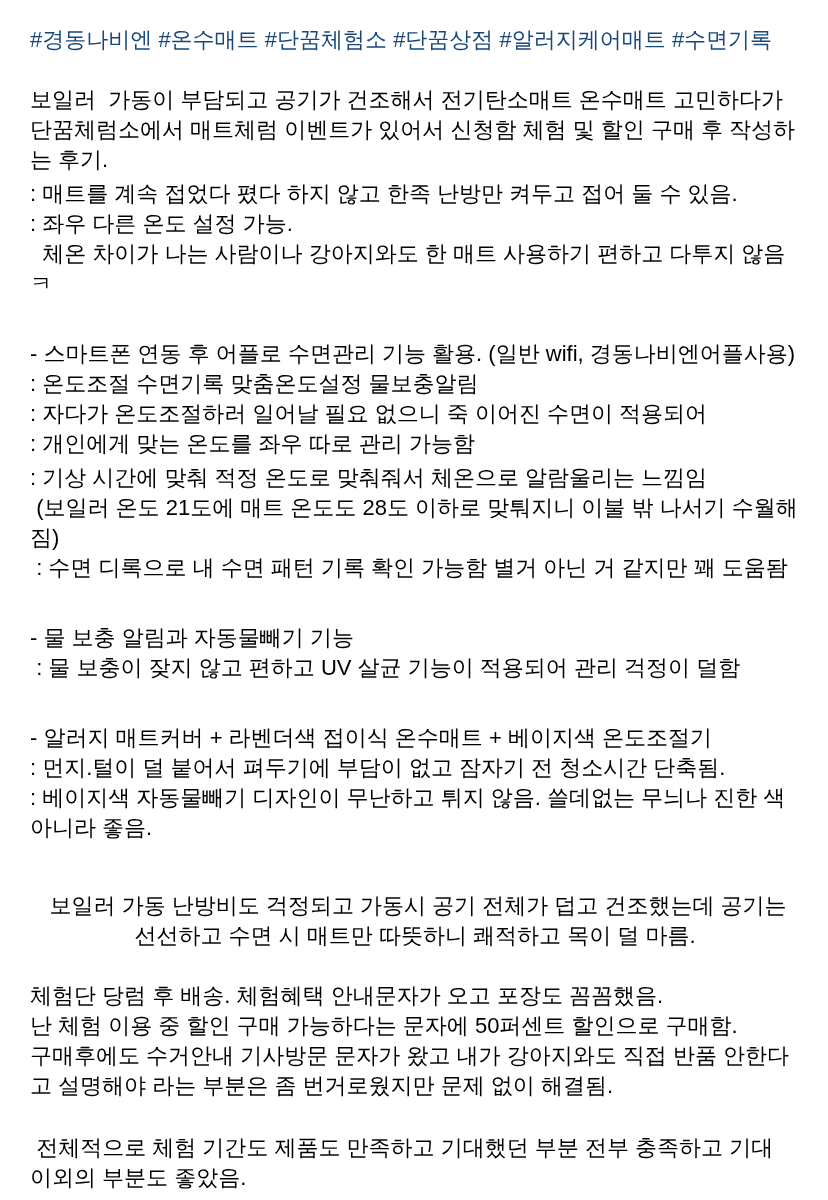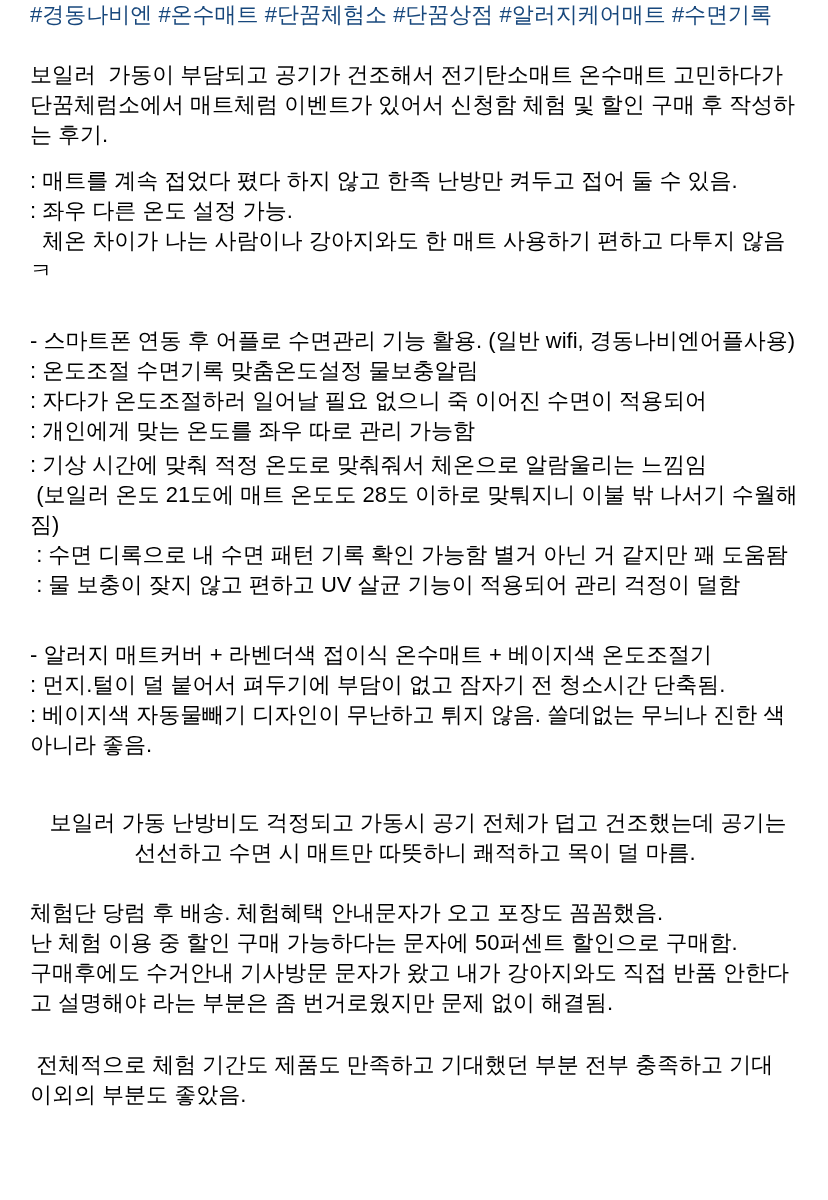--- a/index.html
+++ b/index.html
@@ -11,21 +11,21 @@
     color: var(--text-color, #000000);
     font-family: "Liberation Sans", "DejaVu Sans", sans-serif;
     font-size: 22px;
     line-height: 30px;
     overflow: hidden;
   }
   .post {
     box-sizing: border-box;
     width: 100%;
     height: 100%;
-    padding: 0 28px 0 30px;
+    padding: 25px 28px 0 30px;
   }
   .hashtag-row {
     white-space: pre-wrap;
     word-break: break-all;
     color: var(--hashtag-color, #17477C);
   }
   .hashtag {
     color: var(--hashtag-color, #17477C);
     cursor: pointer;
     text-decoration: none;
@@ -36,30 +36,31 @@
     margin: 0;
   }
 </style>
 </head>
 <body style="--bg-color: #FFFFFF; --text-color: #000000; --hashtag-color: #17477C;">
 
 <div class="post">
   <div class="hashtag-row"><span class="hashtag">#경동나비엔</span> <span class="hashtag">#온수매트</span> <span class="hashtag">#단꿈체험소</span> <span class="hashtag">#단꿈상점</span> <span class="hashtag">#알러지케어매트</span> <span class="hashtag">#수면기록</span></div>
   <div>
       <div class="para" style="margin-top: 30px;">보일러  가동이 부담되고 공기가 건조해서 전기탄소매트 온수매트 고민하다가 단꿈체럼소에서 매트체럼 이벤트가 있어서 신청함 체험 및 할인 구매 후 작성하는 후기.</div>
-      <div class="para" style="margin-top: 16px;">: 매트를 계속 접었다 폈다 하지 않고 한족 난방만 켜두고 접어 둘 수 있음.</div>
+      <div class="para" style="margin-top: 4px;">: 매트를 계속 접었다 폈다 하지 않고 한족 난방만 켜두고 접어 둘 수 있음.</div>
       <div class="para" style="margin-top: 0px;">: 좌우 다른 온도 설정 가능.</div>
       <div class="para" style="margin-top: 0px;">  체온 차이가 나는 사람이나 강아지와도 한 매트 사용하기 편하고 다투지 않음 ㅋ</div>
       <div class="para" style="margin-top: 40px;">- 스마트폰 연동 후 어플로 수면관리 기능 활용. (일반 wifi, 경동나비엔어플사용)</div>
       <div class="para" style="margin-top: 0px;">: 온도조절 수면기록 맞춤온도설정 물보충알림</div>
       <div class="para" style="margin-top: 0px;">: 자다가 온도조절하러 일어날 필요 없으니 죽 이어진 수면이 적용되어</div>
       <div class="para" style="margin-top: 0px;">: 개인에게 맞는 온도를 좌우 따로 관리 가능함</div>
       <div class="para" style="margin-top: 4px;">: 기상 시간에 맞춰 적정 온도로 맞춰줘서 체온으로 알람울리는 느낌임</div>
       <div class="para" style="margin-top: 0px;"> (보일러 온도 21도에 매트 온도도 28도 이하로 맞퉈지니 이불 밖 나서기 수월해짐)</div>
       <div class="para" style="margin-top: 0px;"> : 수면 디록으로 내 수면 패턴 기록 확인 가능함 별거 아닌 거 같지만 꽤 도움돰</div>
+      <div class="para" style="margin-top: 40px;">- 물 보충 알림과 자동물빼기 기능</div>
       <div class="para" style="margin-top: 0px;"> : 물 보충이 잦지 않고 편하고 UV 살균 기능이 적용되어 관리 걱정이 덜함</div>
       <div class="para" style="margin-top: 40px;">- 알러지 매트커버 + 라벤더색 접이식 온수매트 + 베이지색 온도조절기</div>
       <div class="para" style="margin-top: 0px;">: 먼지.털이 덜 붙어서 펴두기에 부담이 없고 잠자기 전 청소시간 단축됨.</div>
       <div class="para" style="margin-top: 0px;">: 베이지색 자동물빼기 디자인이 무난하고 튀지 않음. 쓸데없는 무늬나 진한 색 아니라 좋음.</div>
       <div class="para" style="margin-top: 48px; text-align: center;"> 보일러 가동 난방비도 걱정되고 가동시 공기 전체가 덥고 건조했는데 공기는 선선하고 수면 시 매트만 따뜻하니 쾌적하고 목이 덜 마름.</div>
       <div class="para" style="margin-top: 30px;">체험단 당럼 후 배송. 체험혜택 안내문자가 오고 포장도 꼼꼼했음.</div>
       <div class="para" style="margin-top: 0px;">난 체험 이용 중 할인 구매 가능하다는 문자에 50퍼센트 할인으로 구매함.</div>
       <div class="para" style="margin-top: 0px;">구매후에도 수거안내 기사방문 문자가 왔고 내가 강아지와도 직접 반품 안한다고 설명해야 라는 부분은 좀 번거로웠지만 문제 없이 해결됨.</div>
       <div class="para" style="margin-top: 32px;"> 전체적으로 체험 기간도 제품도 만족하고 기대했던 부분 전부 충족하고 기대 이외의 부분도 좋았음.</div>
     </div>

